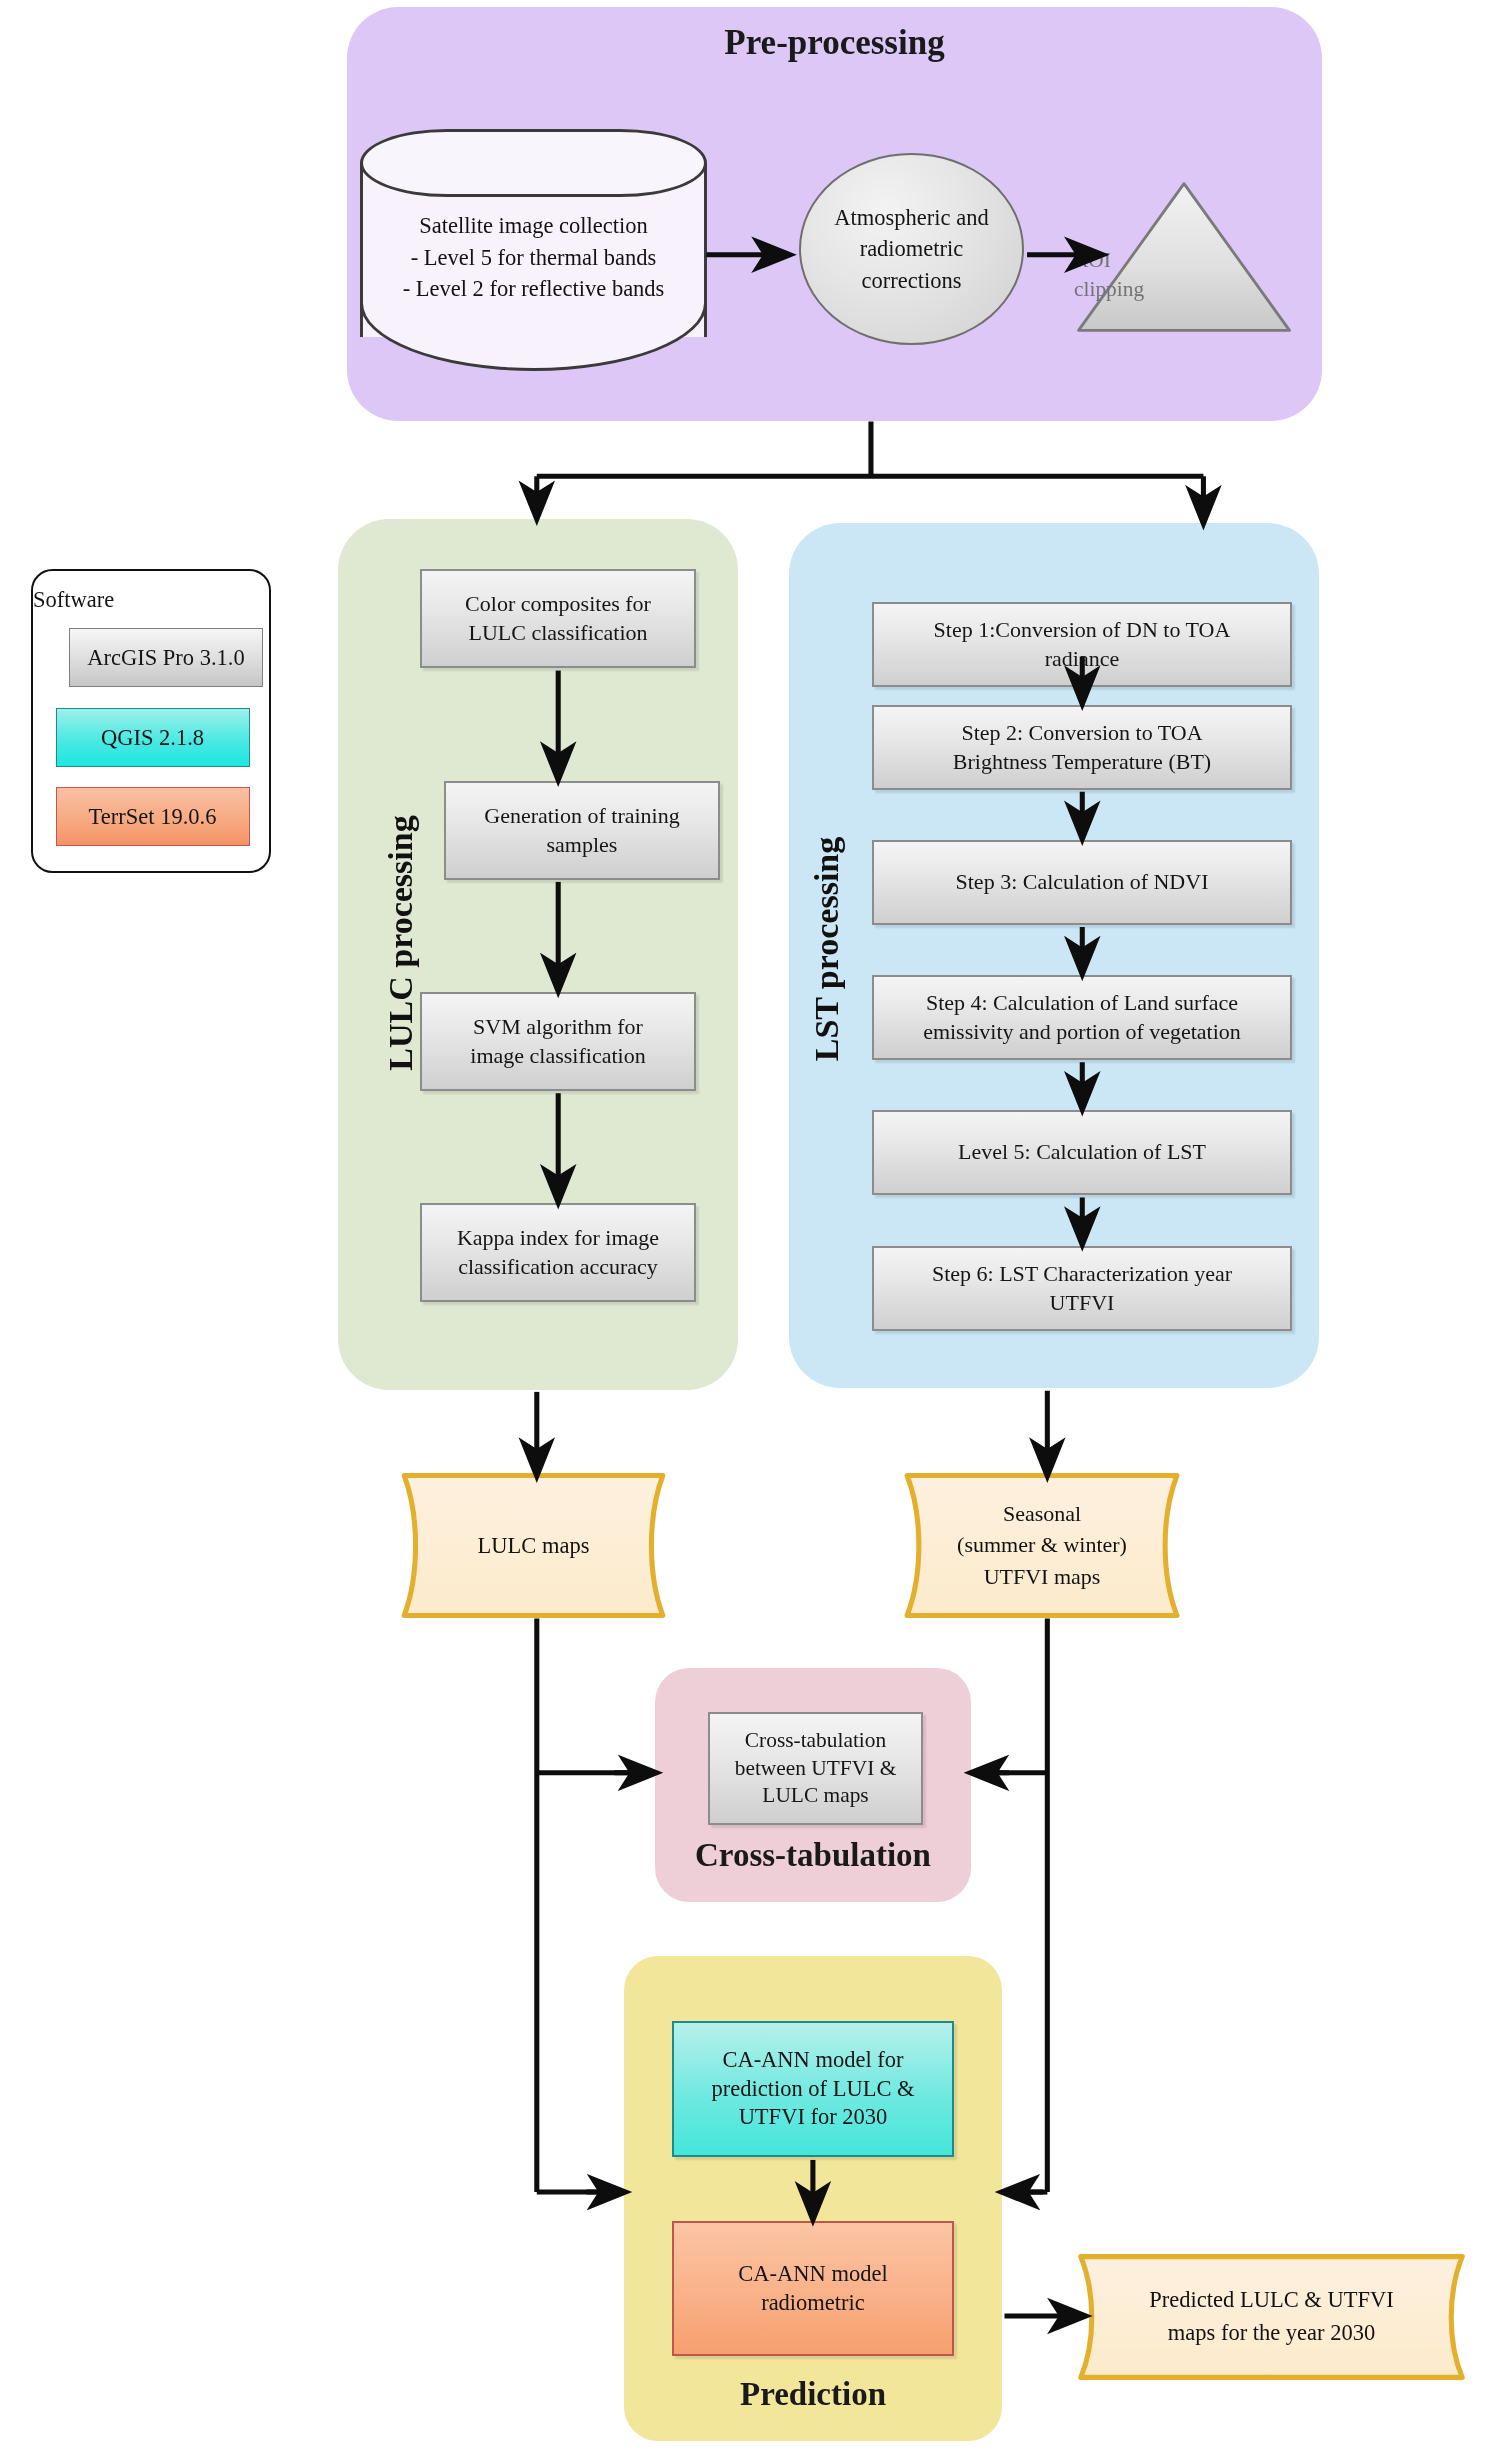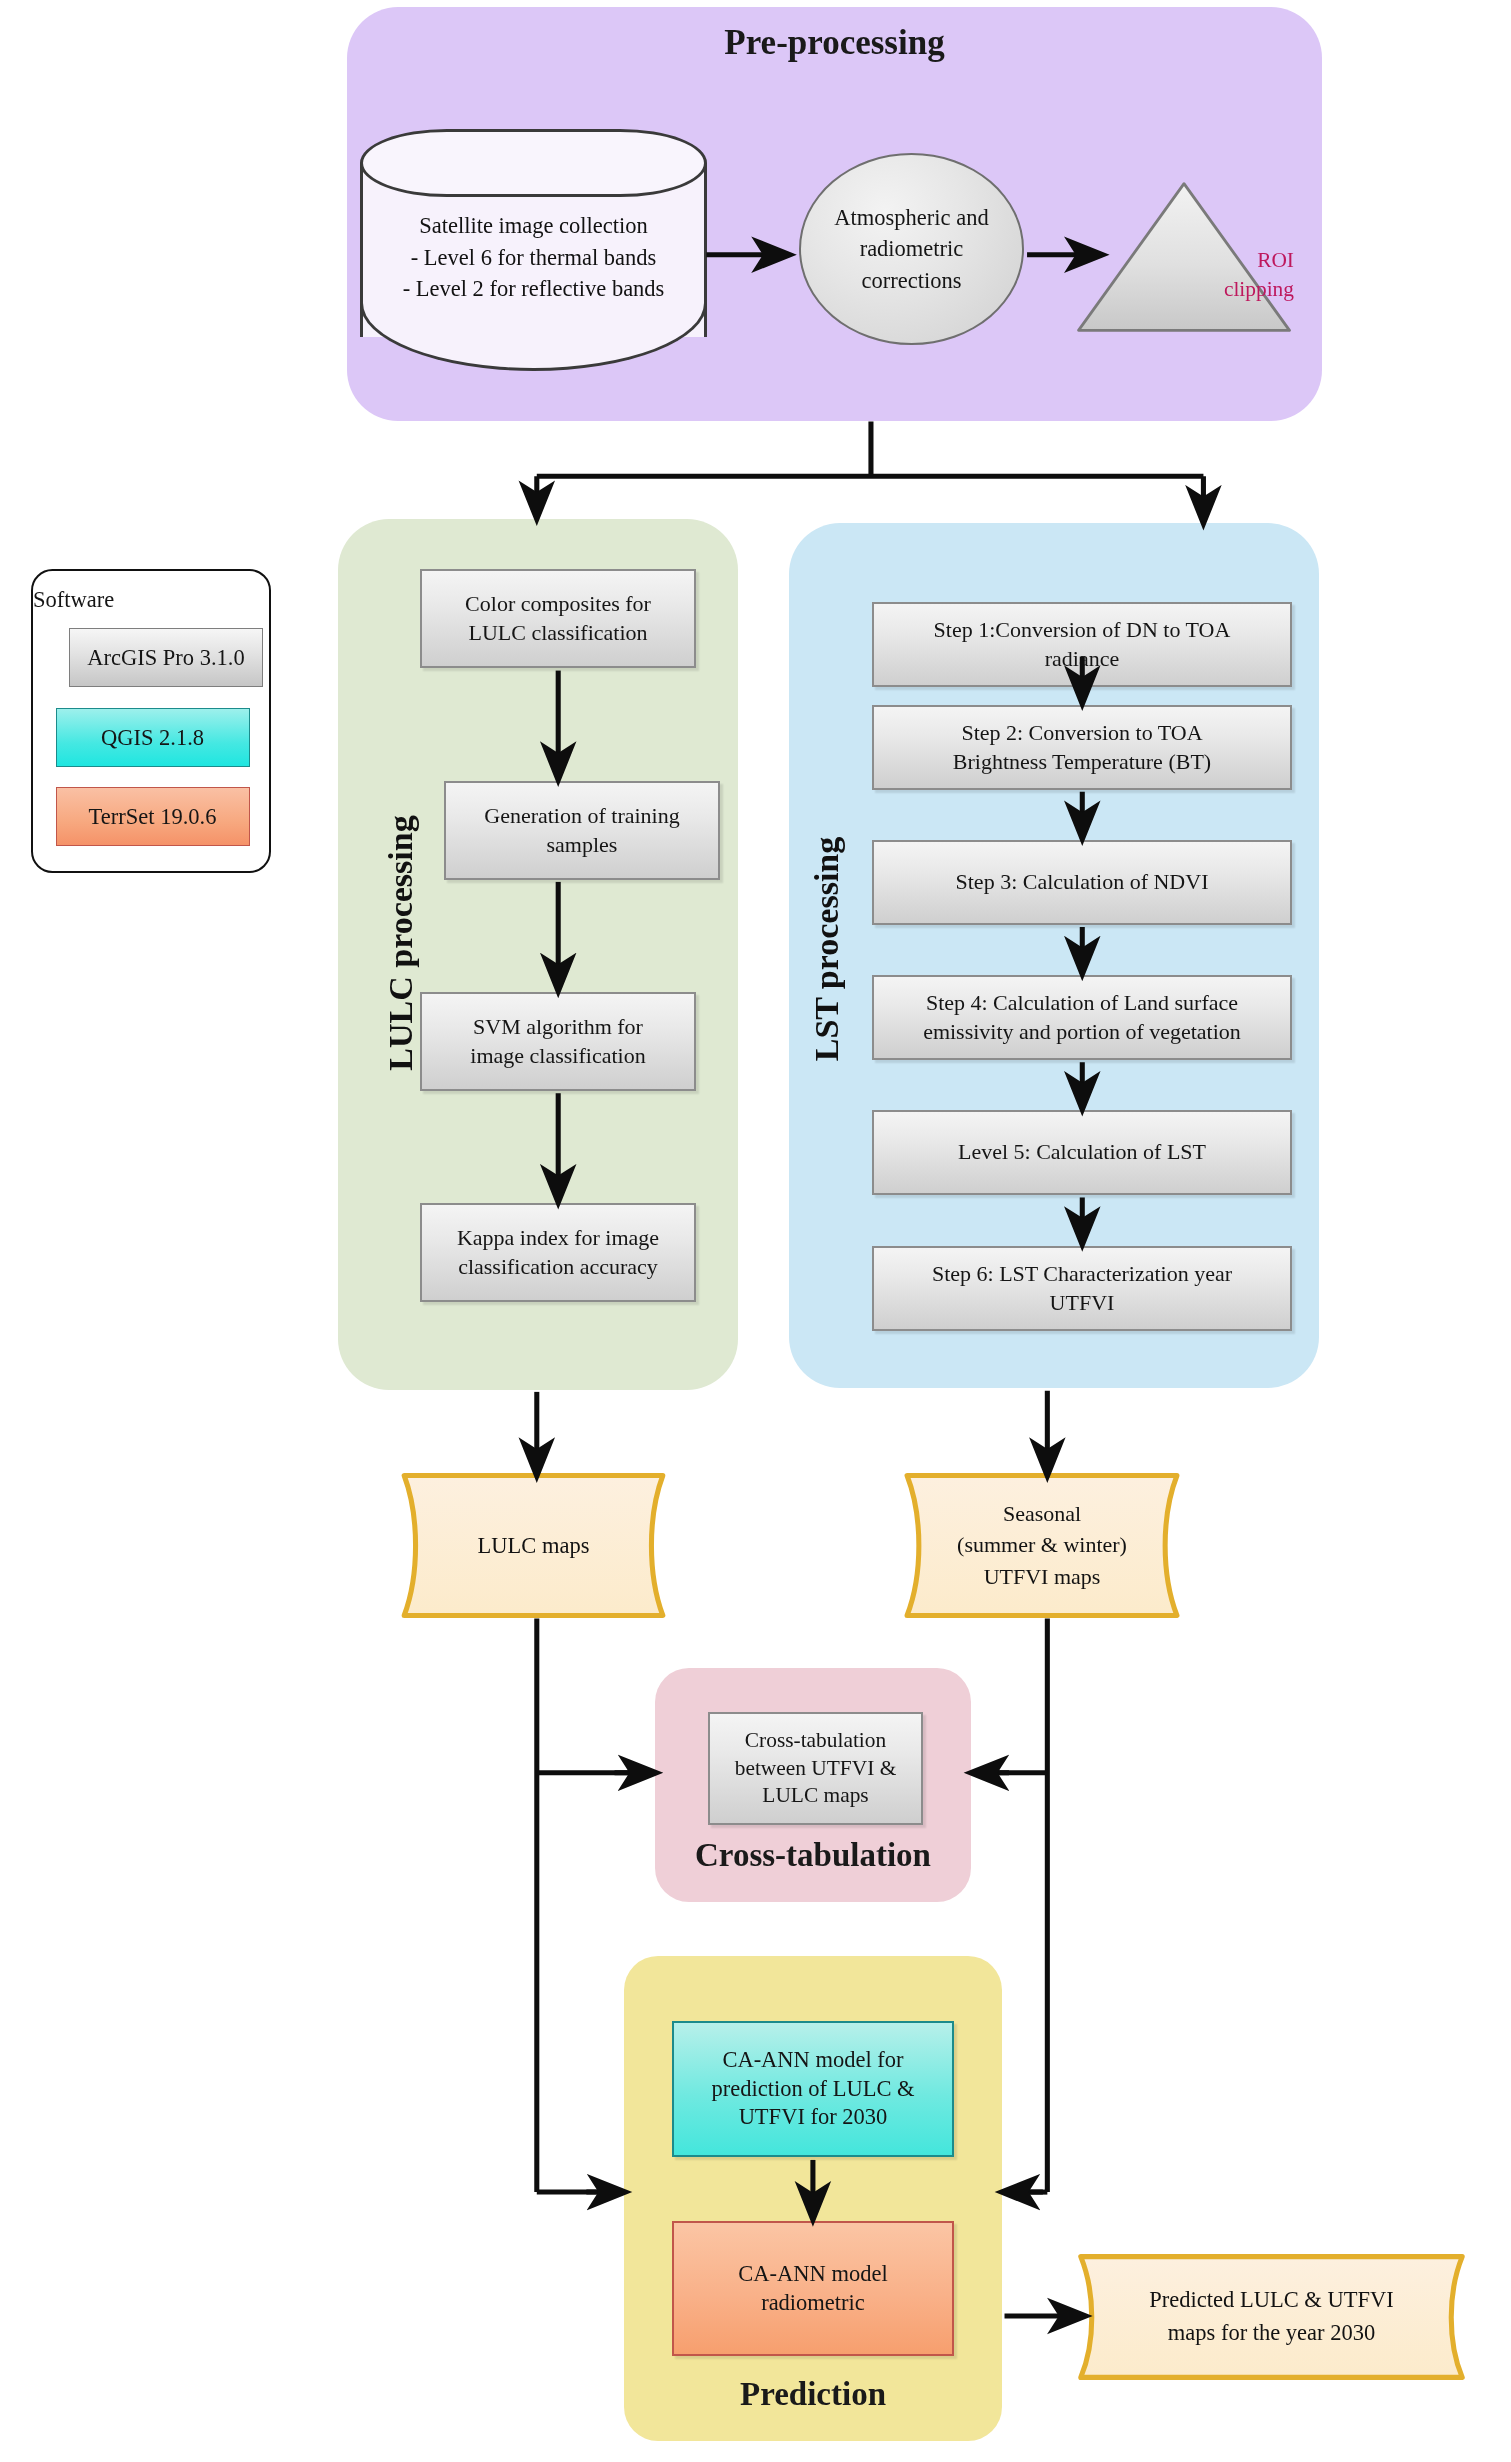--- a/index.html
+++ b/index.html
@@ -130,21 +130,21 @@
     border:2.8px solid #6F6F6F;
     display:flex; align-items:center; justify-content:center;
     text-align:center; font-size:22.5px; line-height:1.4; color:#151515;
     white-space:pre-line;
   }
 
   
   .tri-wrap { position:absolute; }
   .tri-text {
     position:absolute; left:0; right:0; top:46%;
-    text-align:right; font-size:22.5px; line-height:1.35; color:#be185d;
+    text-align:left; font-size:22.5px; line-height:1.35; color:#737373;
     white-space:pre-line;
   }
 
   
   .docshape { position:absolute; }
   .doc-text {
     position:absolute; left:10%; right:10%; top:50%;
     transform:translateY(-50%);
     text-align:center; font-size:22.5px; line-height:1.45; color:#121212;
     white-space:pre-line;
@@ -190,21 +190,21 @@
     <div class="legend-item lg-orange" style="left:22.5px; top:216px; width:194px; height:59px;">
       <span>TerrSet 19.0.6</span>
     </div>
   </div>
 
   <div class="cylinder" style="left:360px; top:129px; width:347px; height:242px;">
     <div class="cyl-body"></div>
     <div class="cyl-bottom"></div>
     <div class="cyl-top"></div>
     <div class="cyl-text">Satellite image collection
-- Level 6 for thermal bands
+- Level 5 for thermal bands
 - Level 2 for reflective bands</div>
   </div>
 
   <div class="ellipse" style="left:799px; top:153px; width:225px; height:192px;">
     <span>Atmospheric and
 radiometric
 corrections</span>
   </div>
 
   <div class="tri-wrap" style="left:1074px; top:178px; width:220px; height:158px;">

